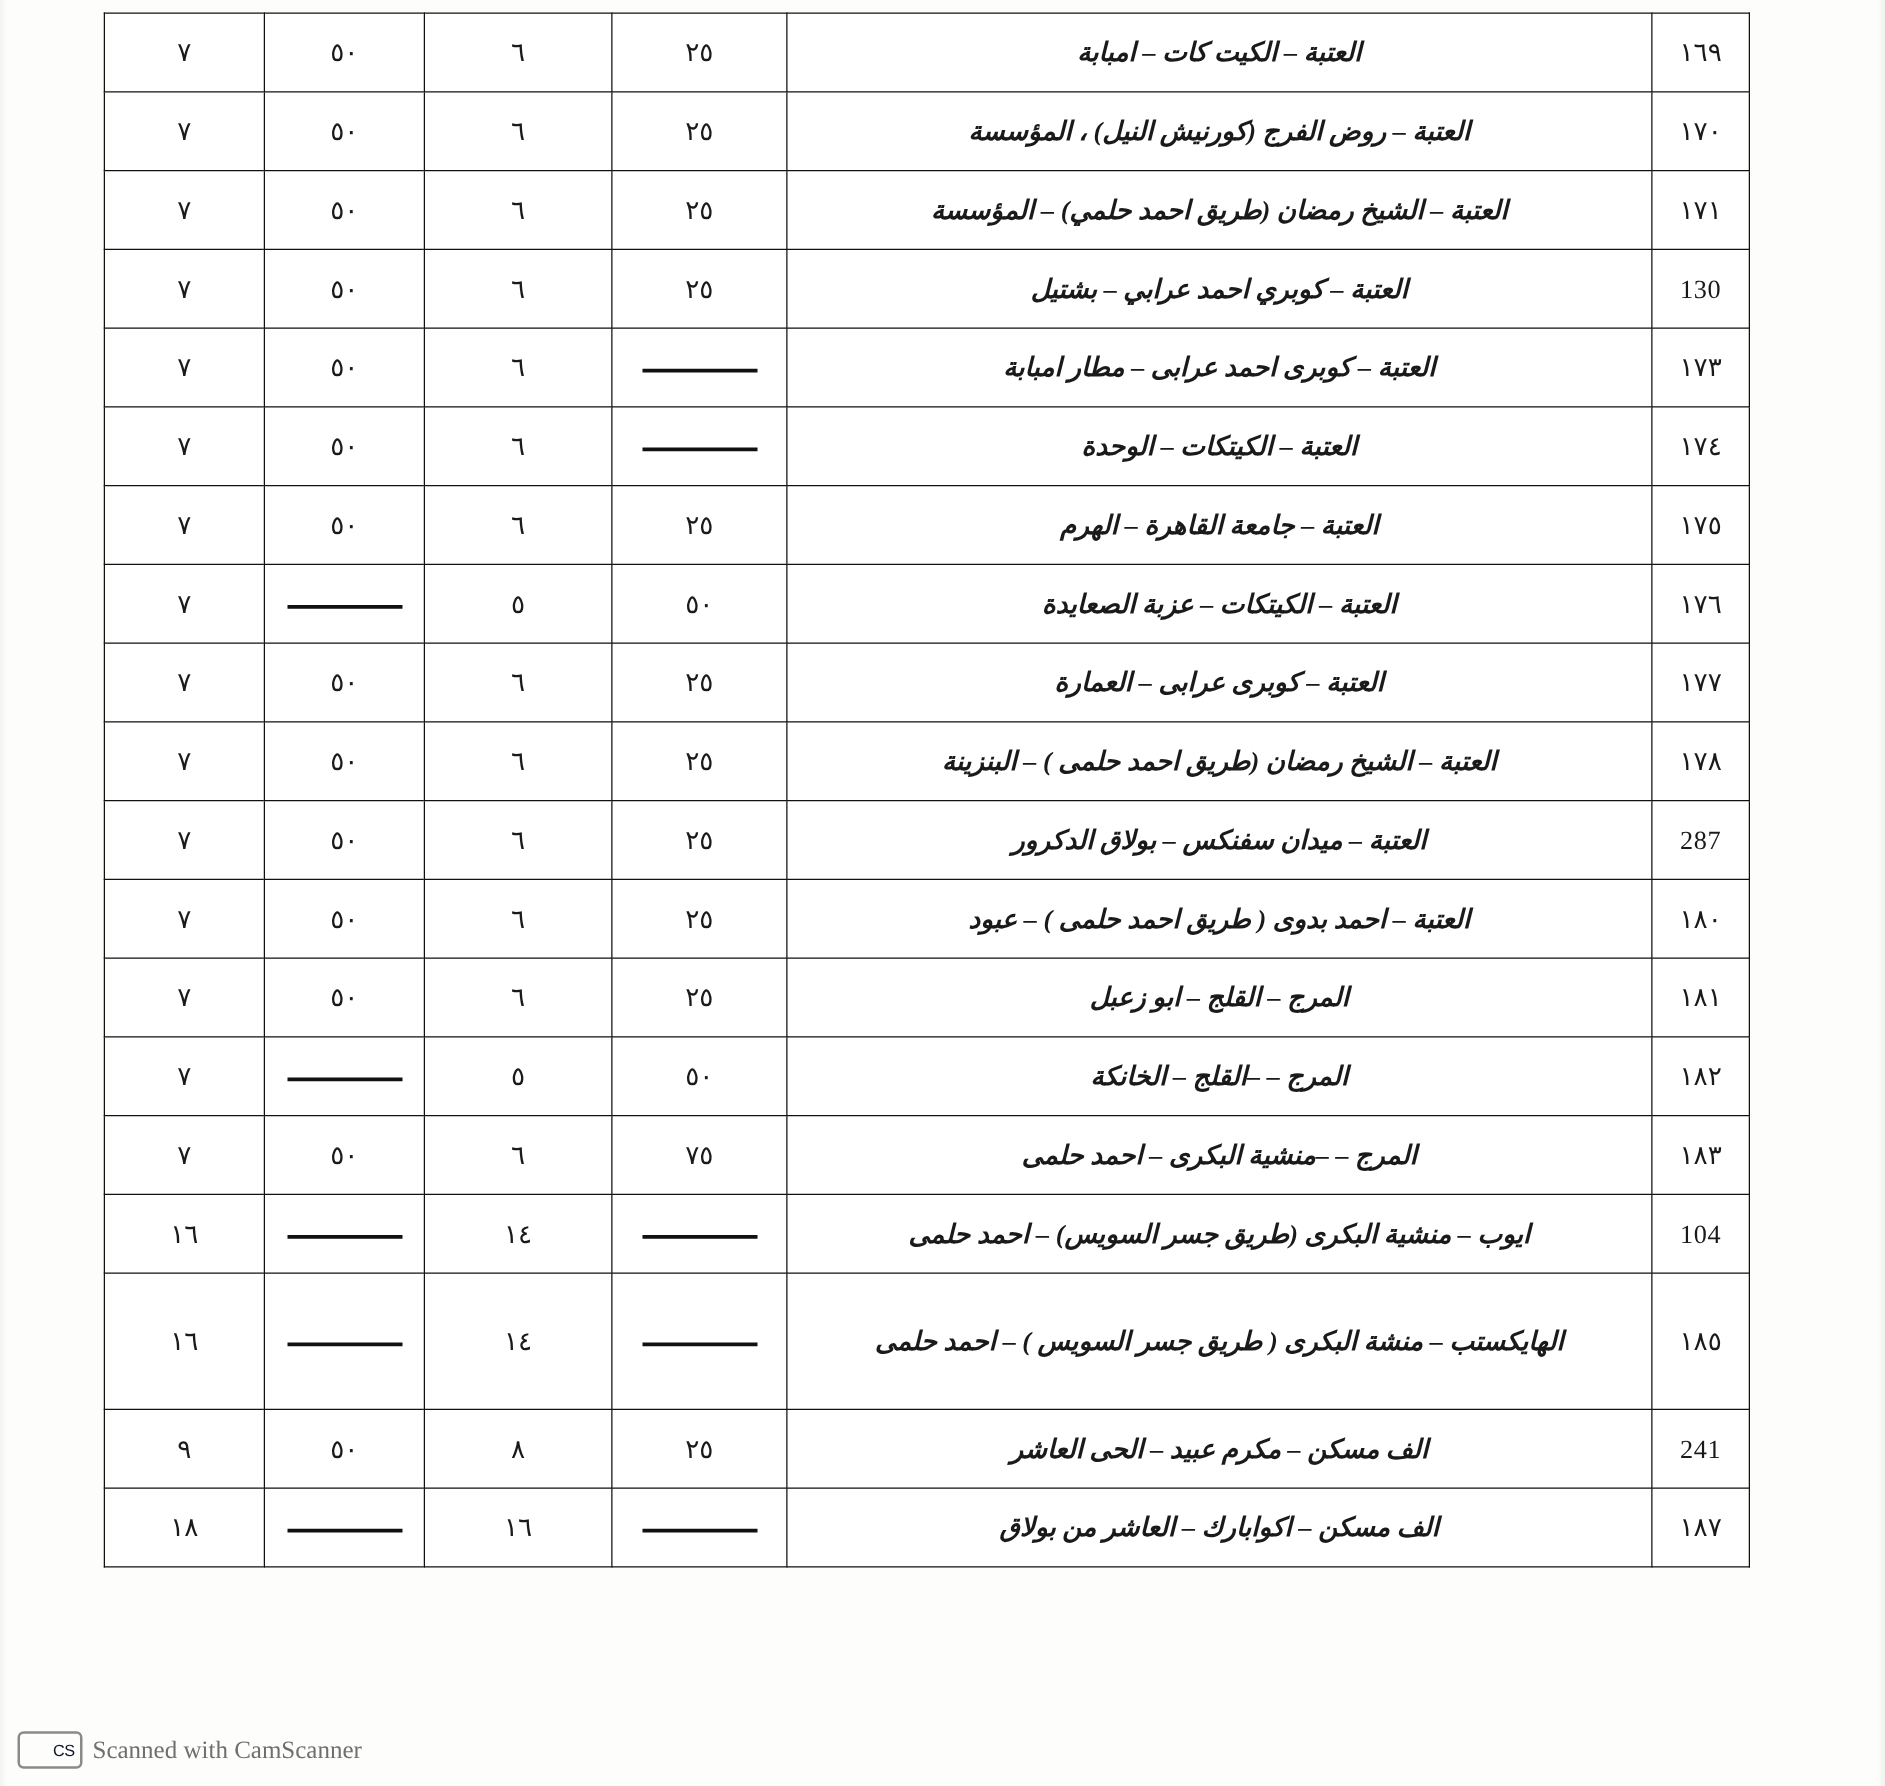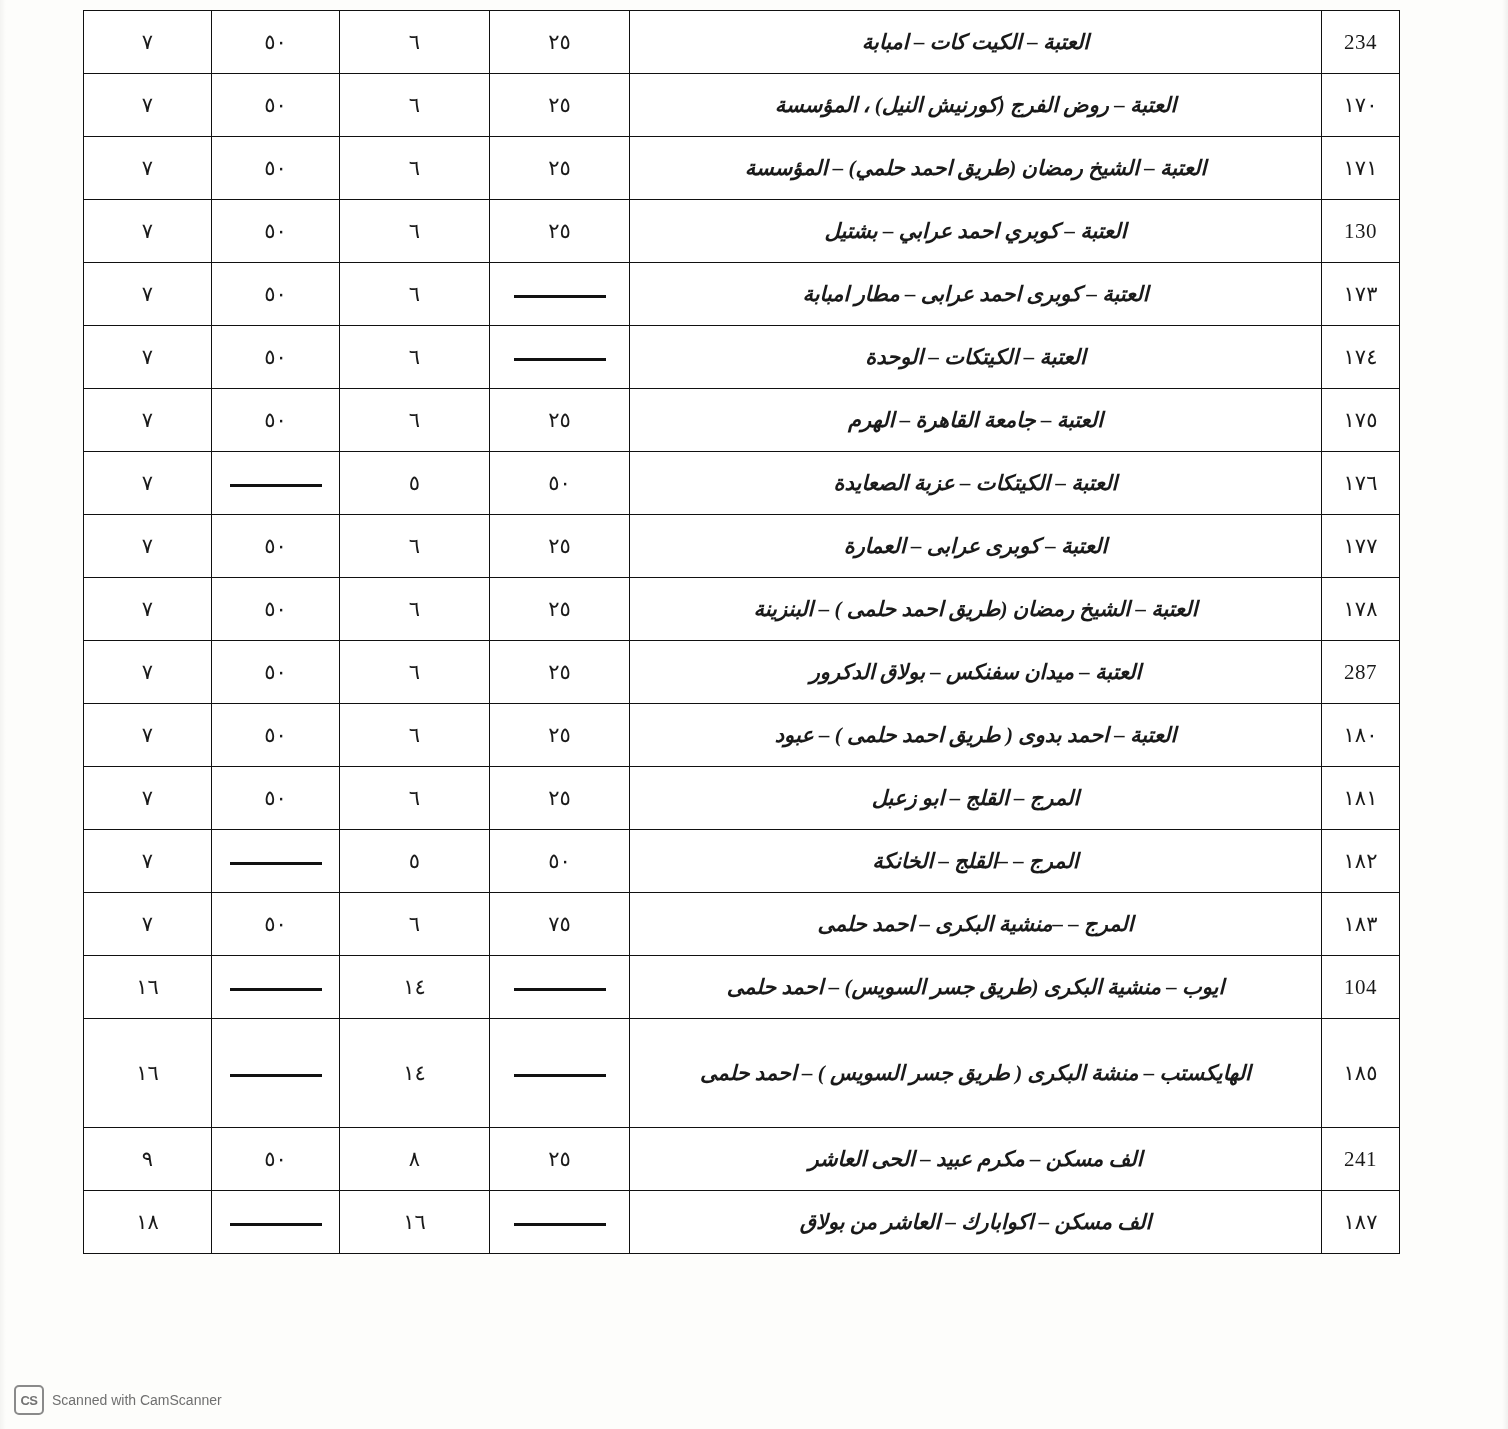--- a/index.html
+++ b/index.html
@@ -92,33 +92,34 @@
     display: flex;
     align-items: center;
     gap: 8px;
     direction: ltr;
   }
   .cs-badge {
     width: 26px;
     height: 26px;
     border: 2px solid #8a8a8a;
     border-radius: 5px;
-    color: #737373;
+    color: #0f172a;
     font-family: "Liberation Sans", sans-serif;
     font-size: 13px;
-    font-weight: bold;
+    font-weight: normal;
     display: flex;
     align-items: center;
     justify-content: center;
     letter-spacing: -0.5px;
+    padding-left: 22px;
   }
   .cs-text {
     color: #6f6f6f;
-    font-family: Liberation Sans, sans-serif;
-    font-size: 14px;
+    font-family: Liberation Serif, serif;
+    font-size: 20px;
   }
 
   
   .scan-edge-right {
     position: absolute;
     top: 0;
     right: 0;
     width: 6px;
     height: 100%;
     background: linear-gradient(to left, rgba(0,0,0,0.05), rgba(0,0,0,0));
@@ -144,21 +145,21 @@
       <colgroup>
         <col class="c-no">
         <col class="c-name">
         <col class="c-v3">
         <col class="c-v2">
         <col class="c-v1">
       <col class="c-v1">
         </colgroup>
       <tbody id="table-body">
           <tr>
-            <td class="cell-no">234</td>
+            <td class="cell-no">١٦٩</td>
             <td class="cell-name">العتبة – الكيت كات – امبابة</td>
             <td class="cell-num">٢٥</td>
             <td class="cell-num">٦</td>
             <td class="cell-num">٥٠</td>
             <td class="cell-num">٧</td>
           </tr>
           <tr>
             <td class="cell-no">١٧٠</td>
             <td class="cell-name">العتبة – روض الفرج (كورنيش النيل) ، المؤسسة</td>
             <td class="cell-num">٢٥</td>

